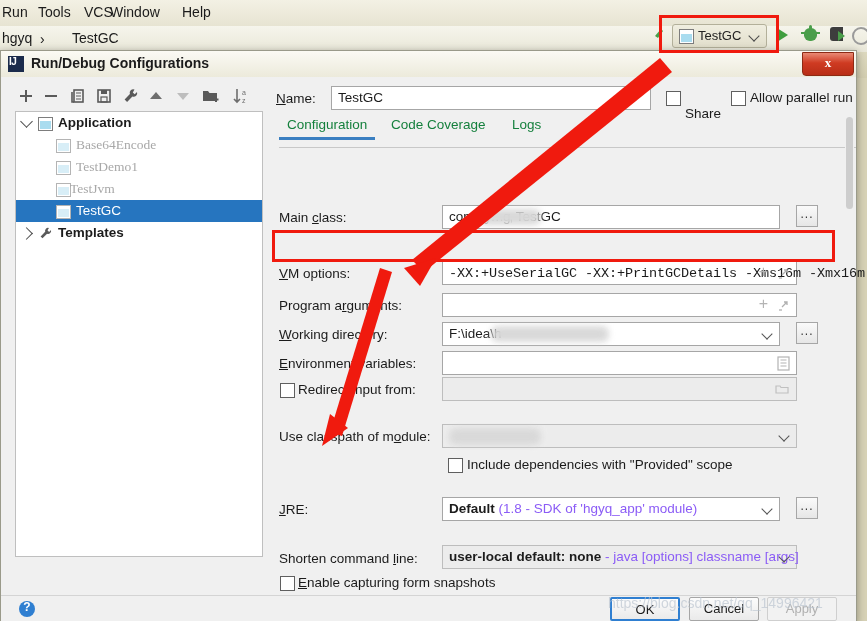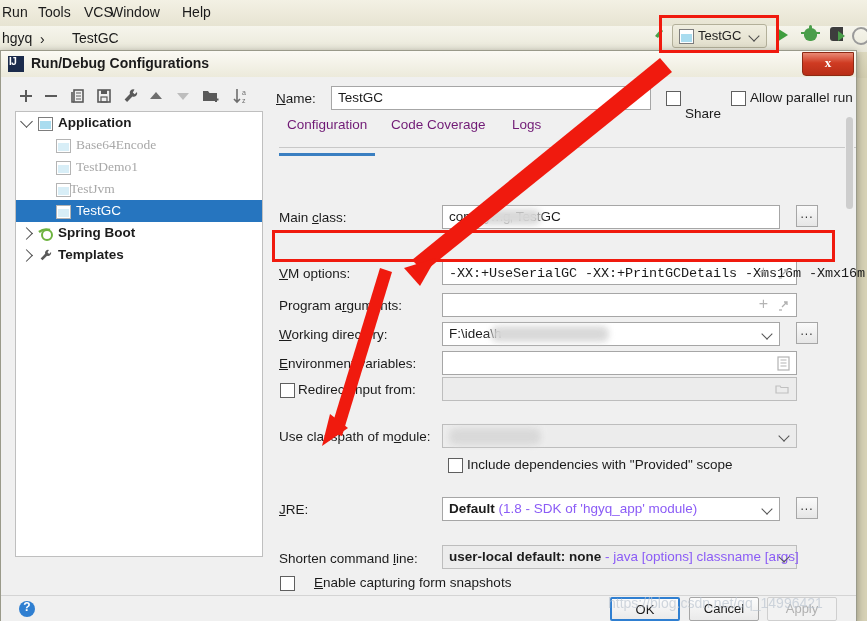--- a/index.html
+++ b/index.html
@@ -84,21 +84,21 @@
   
   .rp{position:absolute;left:270px;top:0;width:585px;height:518px;background:#f0f0f0;}
   .lbl{position:absolute;font-size:13.5px;color:#1b1b1b;white-space:nowrap;}
   .u{text-decoration:underline;}
   .tfield{position:absolute;background:#fff;border:1px solid #a6a6a6;box-sizing:border-box;}
   .tfield .tv{position:absolute;left:6px;top:3px;font-size:13.5px;color:#1b1b1b;white-space:nowrap;}
   .tfield.dis{background:#ececec;border-color:#bdbdbd;}
   .blurmask{position:absolute;background:#d9d9d9;border-radius:7px;filter:blur(3px);opacity:.98;}
   .cbx{position:absolute;width:13px;height:13px;border:1px solid #5f5f5f;background:#fff;cursor:pointer;}
   .tabs{position:absolute;left:8px;top:40px;width:577px;height:30px;}
-  .tab{position:absolute;top:0;font-size:13.5px;color:#701a75;cursor:pointer;padding-bottom:24px;text-align:center;}
+  .tab{position:absolute;top:0;font-size:13.5px;color:#15803d;cursor:pointer;padding-bottom:8px;text-align:center;}
   .tab.active:after{content:"";position:absolute;left:-8px;right:-8px;bottom:0;height:3px;background:#3a7fc1;}
   .tabsep{position:absolute;left:8px;top:70px;width:577px;height:1px;background:#c8c8c8;}
   .scrollv{position:absolute;right:2px;top:40px;width:9px;height:478px;background:#f0f0f0;}
   .scrollv .thumb{position:absolute;left:1px;top:0;width:7px;height:92px;background:#cdcdcd;border-radius:4px;}
   .combo{position:absolute;box-sizing:border-box;border:1px solid #a6a6a6;background:#fff;}
   .combo.dis{background:#ececec;border-color:#bdbdbd;}
   .combo .cv{position:absolute;left:6px;top:3px;font-size:13.5px;white-space:nowrap;}
   .combo .carrow{position:absolute;right:8px;top:7px;width:7px;height:7px;
     border-left:1.6px solid #555;border-bottom:1.6px solid #555;transform:rotate(-45deg);}
   .ebtn{position:absolute;width:22px;height:22px;background:linear-gradient(#fafafa,#e6e6e6);
@@ -278,30 +278,20 @@
       <div class="trow">
         <span class="appico dim" style="left:40px"></span>
         <span class="tlabel dimtxt" style="left:54px">TestJvm</span>
       </div>
 
       <div class="trow sel">
         <span class="appico dim" style="left:40px"></span>
         <span class="tlabel" style="left:60px;color:#fff">TestGC</span>
       </div>
 
-      <div class="trow">
-        <span class="tw right"></span>
-        <span class="springico">
-          <svg width="16" height="14" viewBox="0 0 16 14">
-              <circle cx="9" cy="8" r="5" fill="none" stroke="#6db33f" stroke-width="2"></circle>
-              <path d="M1 5 Q6 1 12 3" stroke="#6db33f" stroke-width="2.4" fill="none"></path>
-            </svg>
-        </span>
-        <span class="tlabel bold" style="left:42px">Spring Boot</span>
-      </div>
 
       <div class="trow">
         <span class="tw right"></span>
         <span class="wrenchico">
           <svg width="15" height="14" viewBox="0 0 15 14">
               <path d="M11 1a3 3 0 0 0-3.8 3.8L2.6 9.4l1.9 1.9 4.6-4.6A3 3 0 0 0 13 3l-1.9 1.9-1.6-1.6z" fill="#5a5a5a"></path>
             </svg>
         </span>
         <span class="tlabel bold" style="left:42px">Templates</span>
       </div>
@@ -416,21 +406,21 @@
         <span>...</span>
       </div>
 
       <span class="lbl" style="left:8px;top:474px">Shorten command <span class="u">l</span>ine:</span>
       <div class="combo dis" style="left:171px;top:468px;width:355px;height:24px">
         <span class="cv"><b>user-local default: none</b> <span class="grayval">- java [options] classname [args]</span></span>
         <span class="carrow"></span>
       </div>
 
       <span class="cbx" style="left:9px;top:499px"></span>
-      <span class="lbl" style="left:43px;top:498px"><span class="u">E</span>nable capturing form snapshots</span>
+      <span class="lbl" style="left:27px;top:498px"><span class="u">E</span>nable capturing form snapshots</span>
 
     </div>
   </div>
 
   <div class="footer">
     <div class="helpico"></div>
     <div class="btn primary" style="left:609px;width:70px">OK</div>
     <div class="btn" style="left:688px;width:70px">Cancel</div>
     <div class="btn dis" style="left:766px;width:70px">Apply</div>
   </div>

